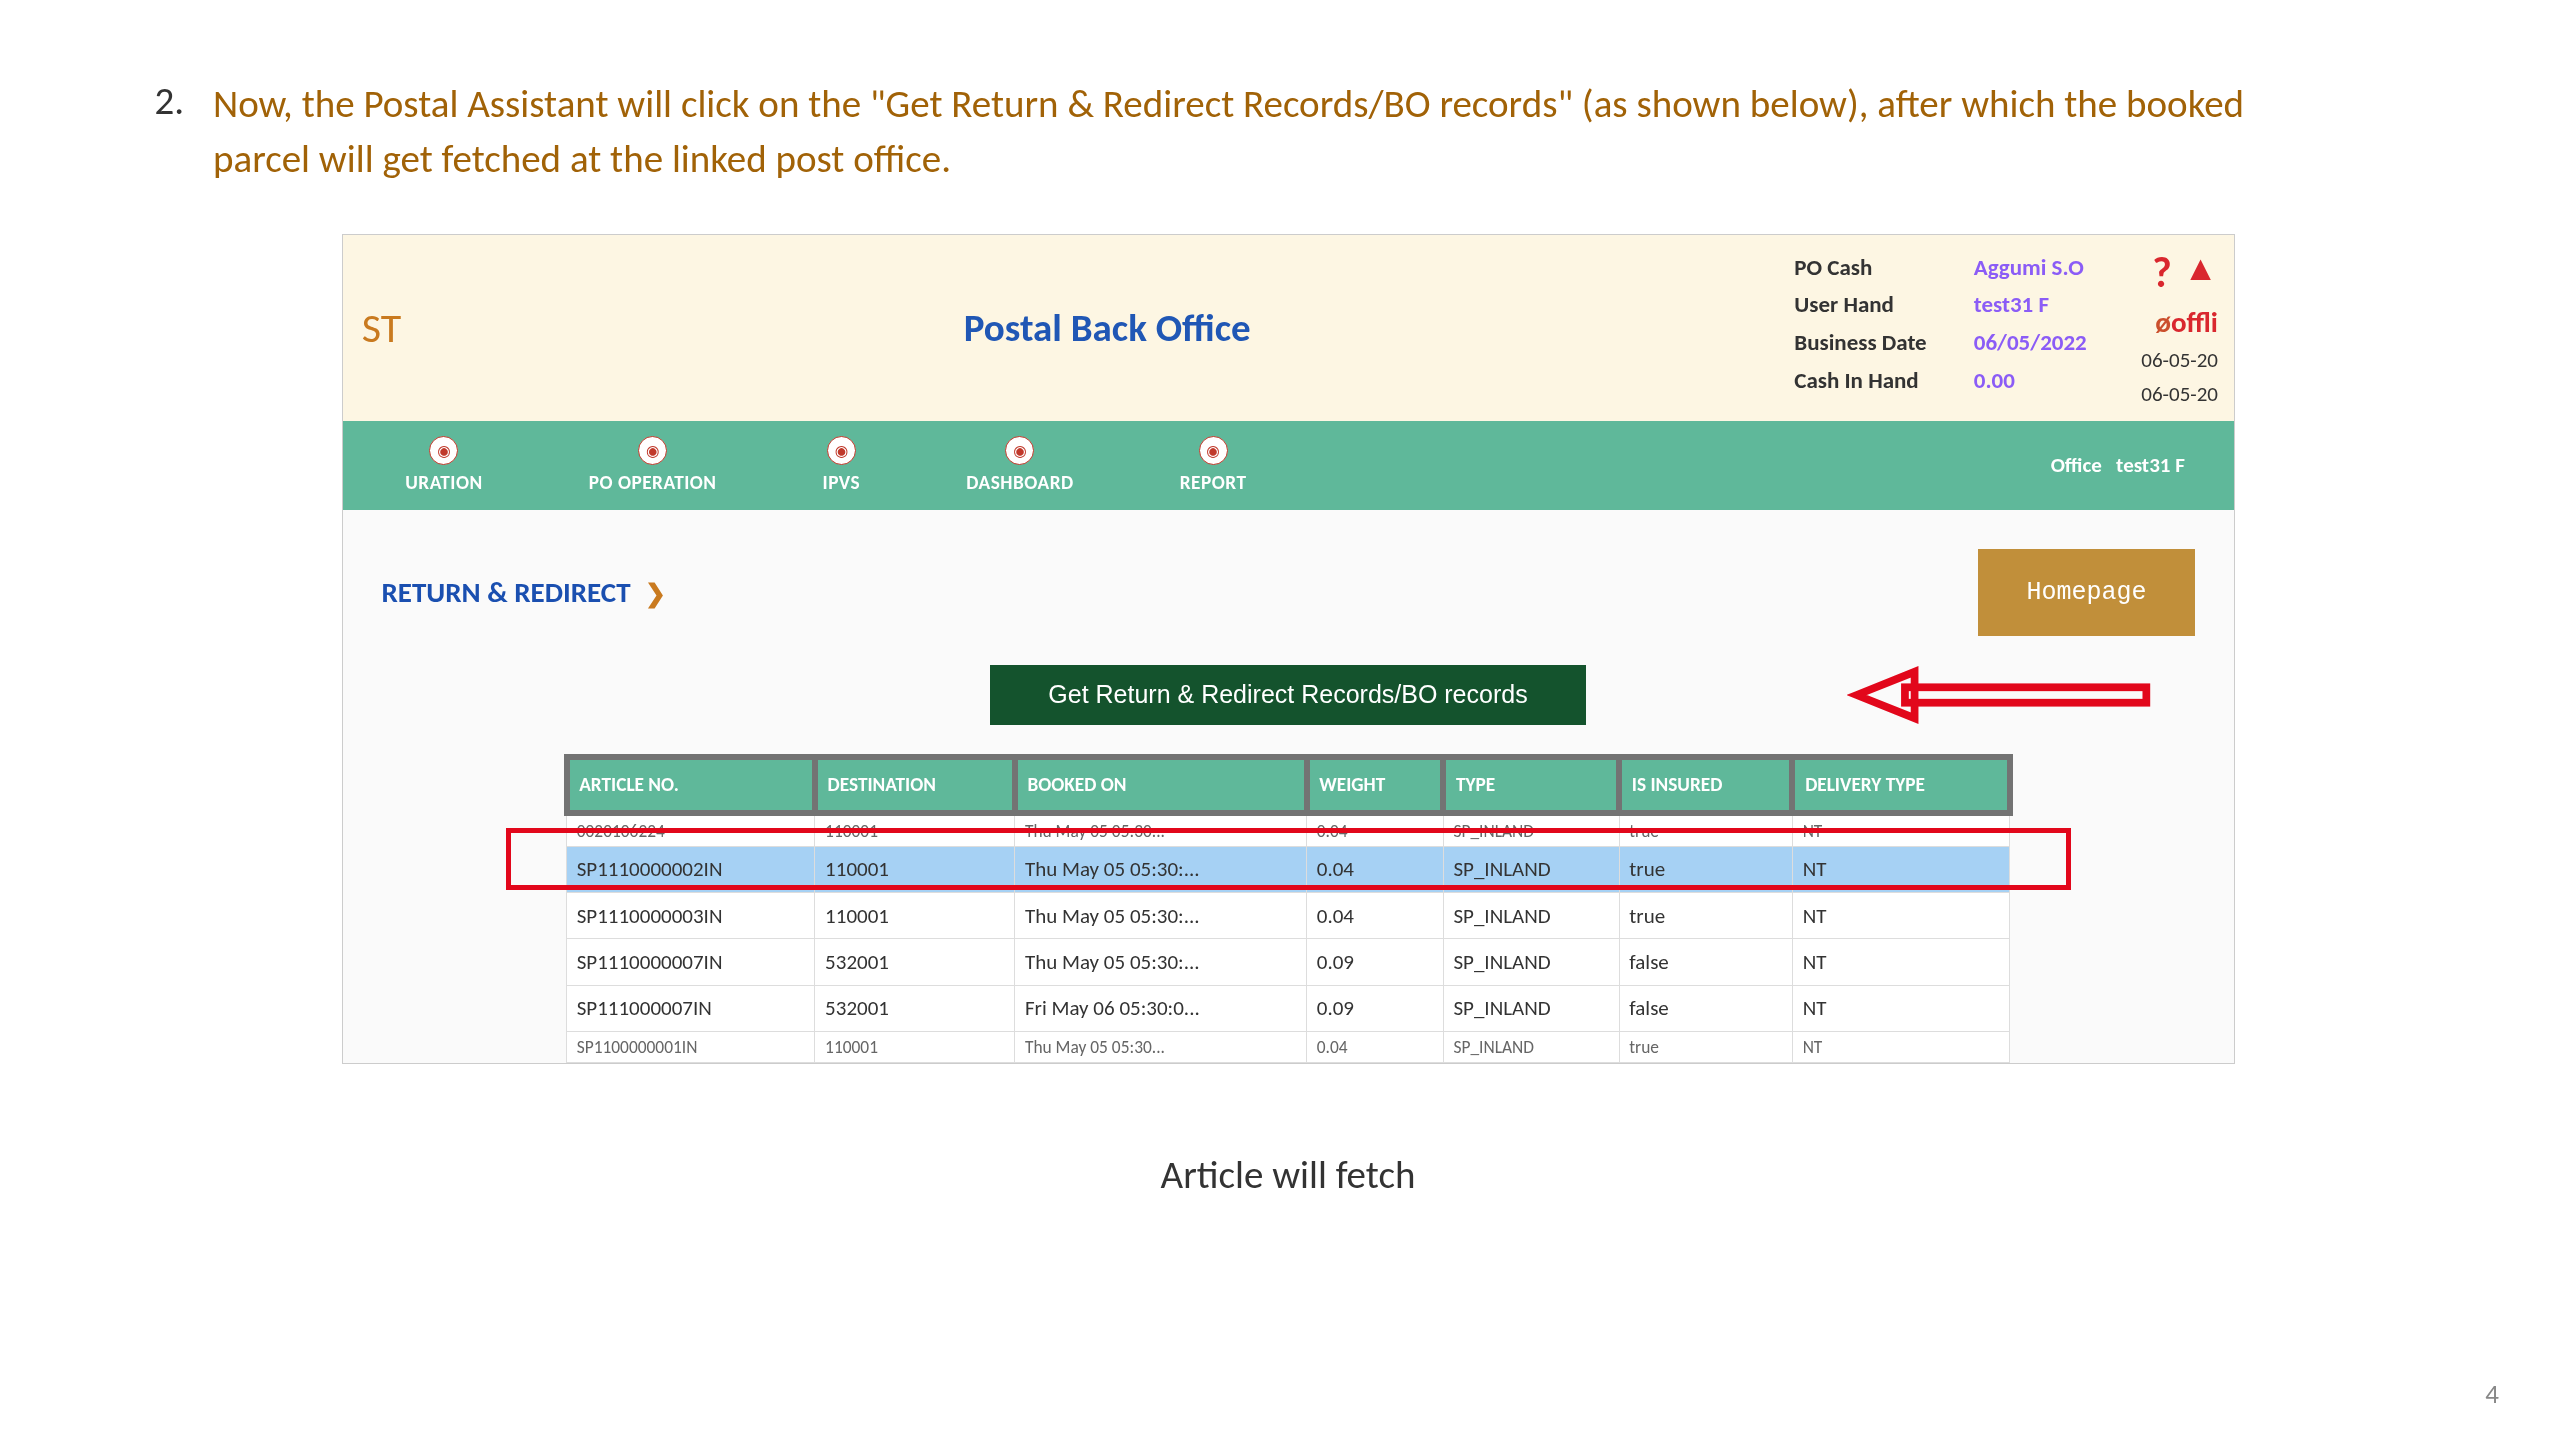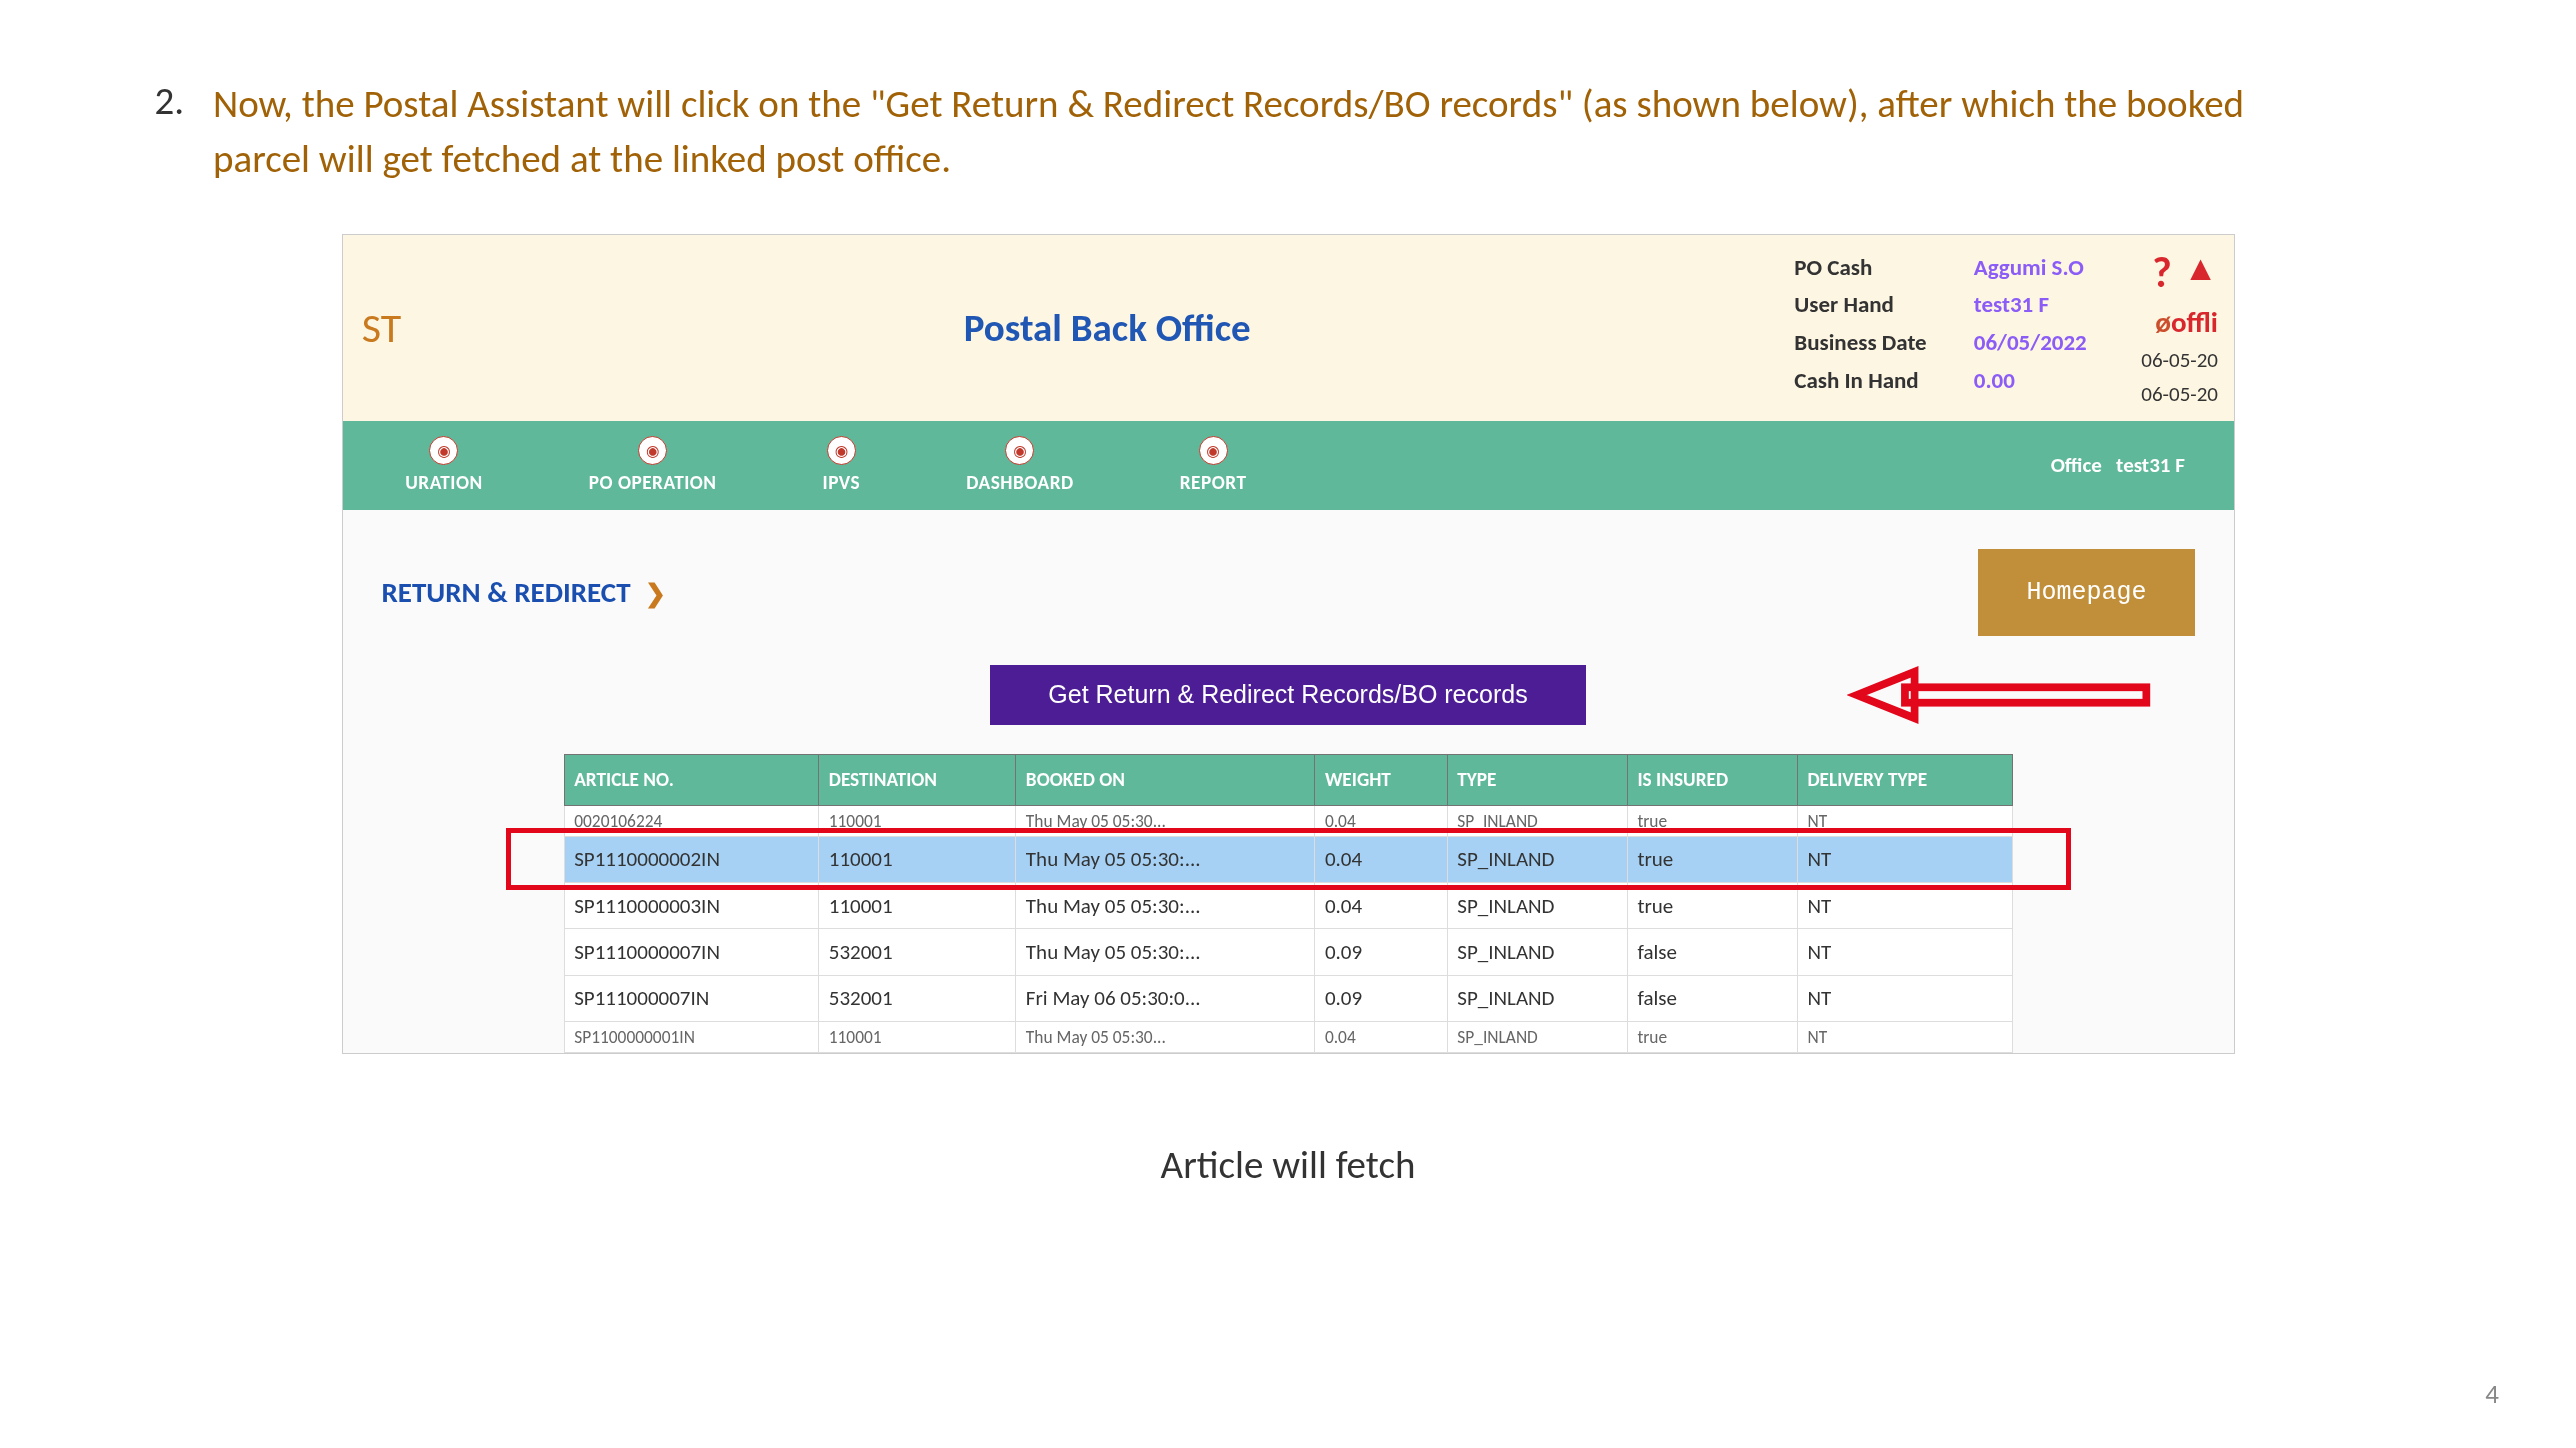--- a/index.html
+++ b/index.html
@@ -29,25 +29,25 @@
   .nav-icon { width: 29px; height: 29px; border-radius: 50%; background: #fff; border: 1.9px solid #c0392b; margin: 0 auto 5.8px; display: flex; align-items: center; justify-content: center; }
   .nav-icon-inner { font-size: 15.5px; color: #c0392b; }
   .nav-label { color: #fff; font-size: 19.3px; font-weight: bold; letter-spacing: 0.5px; }
   .nav-welcome { margin-left: auto; color: #fff; font-size: 21px; font-weight: bold; padding-right: 39px; }
   .ss-body { padding: 39px 39px 0 39px; background: #fafafa; }
   .section-row { display: flex; align-items: center; justify-content: space-between; margin-bottom: 29px; }
   .section-title { font-size: 29px; font-weight: bold; color: #1a4fb0; }
   .section-title .chev { color: #c97a1f; margin-left: 7.7px; font-size: 25px; }
   .homepage-btn { background: #c18f3a; color: #fff; font-size: 25px; padding: 29px 48px; border: none; cursor: pointer; font-family: Liberation Mono, monospace; }
   .get-row { display: flex; align-items: center; justify-content: center; margin-bottom: 29px; position: relative; }
-  .get-btn { background: #4c1d95; color: #fff; font-size: 25px; padding: 15.5px 58px; border: none; cursor: pointer; }
+  .get-btn { background: #14532d; color: #fff; font-size: 25px; padding: 15.5px 58px; border: none; cursor: pointer; }
   .arrow-annot { position: absolute; right: 39px; top: 50%; transform: translateY(-50%); }
   .table-wrap { margin: 0 auto; width: 1449px; position: relative; }
   table { width: 100%; border-collapse: collapse; }
-  thead th { background: #5fb89a; color: #fff; font-size: 19.3px; font-weight: bold; padding: 13.5px 9.7px; text-align: left; border: 1px solid #737373; }
+  thead th { background: #5fb89a; color: #fff; font-size: 19.3px; font-weight: bold; padding: 13.5px 9.7px; text-align: left; border: 6px solid #737373; }
   tbody td { font-size: 21px; padding: 9.7px 9.7px; border: 1px solid #ddd; color: #333; background: #fff; margin-left: 48px; }
   tbody tr.partial td { font-size: 17.4px; color: #666; padding: 3.9px 9.7px; overflow: hidden; white-space: nowrap; }
   tbody tr.highlighted td { background: #a6d1f4; }
   .row-highlight-box { position: absolute; border: 5.8px solid #e2071b; pointer-events: none; }
   .caption { text-align: center; font-size: 39px; color: #333; margin-top: 87px; }
   .page-num { position: absolute; bottom: 39px; right: 77px; font-size: 27px; color: #888; }
 </style>
 </head>
 <body>
 

